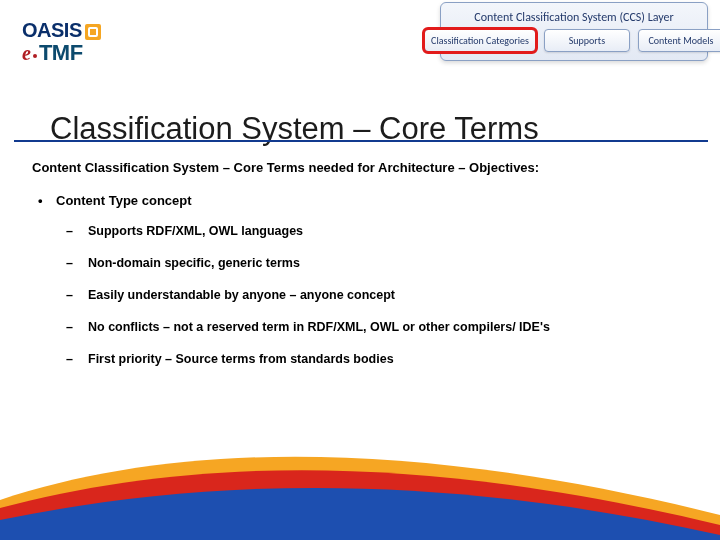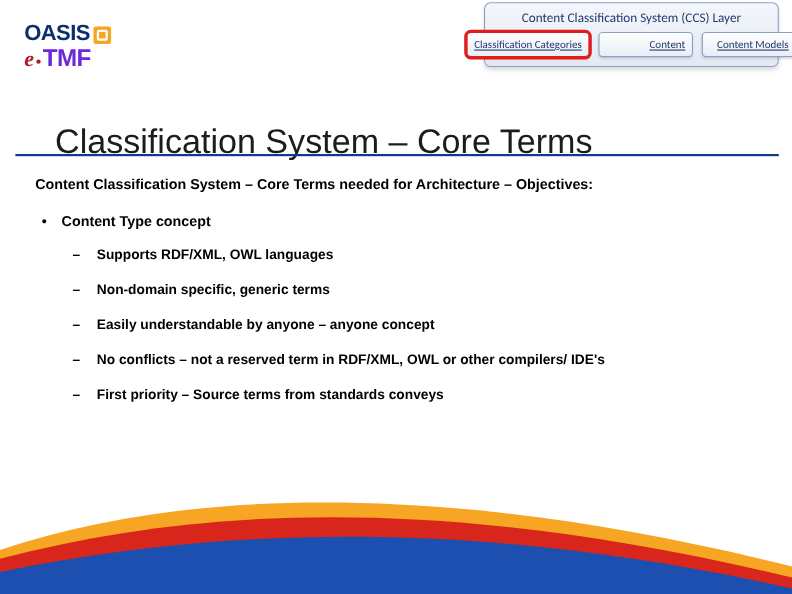--- a/index.html
+++ b/index.html
@@ -6,27 +6,27 @@
   html, body { width: 720px; height: 540px; font-family: Arial, Helvetica, sans-serif; background: #fff; overflow: hidden; position: relative; }
 
   .header-logos { position: absolute; top: 14px; left: 22px; }
   .oasis-logo { display: flex; align-items: flex-end; height: 26px; }
   .oasis-text { font: 700 20px/1 Arial, sans-serif; color: #0a2f6b; letter-spacing: -0.5px; }
   .oasis-mark { display:inline-block; width:16px; height:16px; background:#f5a623; border-radius:2px; margin-left:3px; position:relative; }
   .oasis-mark::after{content:"";position:absolute;inset:3px;border:2px solid #fff;border-radius:2px;}
   .etmf-logo { margin-top: 2px; display: flex; align-items: baseline; }
   .etmf-e { font: italic 700 20px/1 Georgia, "Times New Roman", serif; color: #b01e23; }
   .etmf-dot { width:4px; height:4px; background:#b01e23; border-radius:50%; display:inline-block; margin:0 2px; position:relative; top:-2px;}
-  .etmf-tmf { font: 700 22px/1 Arial, sans-serif; color: #6d28d9; letter-spacing: -0.5px; }
+  .etmf-tmf { font: 700 22px/1 Arial, sans-serif; color: #0c4a6e; letter-spacing: -0.5px; }
 
   .diagram { position: absolute; top: 2px; right: 12px; width: 268px; }
   .diagram-outer { border:1px solid #8aa0c4; border-radius:6px; padding:4px 6px 8px; background:linear-gradient(#f3f6fb,#e3e9f4); box-shadow:0 2px 4px rgba(0,0,0,.15);}
   .diagram-title { text-align:center; font:12px Calibri, Arial, sans-serif; color:#243a6b; padding:3px 0 5px; }
   .diagram-row { display:flex; gap:8px; justify-content:center; }
-  .dg-box { flex:0 0 auto; background:linear-gradient(#fff,#e8edf6); border:1px solid #8aa0c4; border-radius:4px; font:10px Calibri, Arial, sans-serif; color:#243a6b; text-align:right; padding:4px 6px; min-width:86px; box-shadow:0 1px 2px rgba(0,0,0,.12);text-decoration:underline;}
+  .dg-box { flex:0 0 auto; background:linear-gradient(#fff,#e8edf6); border:1px solid #8aa0c4; border-radius:4px; font:10px Calibri, Arial, sans-serif; color:#243a6b; text-align:center; padding:4px 6px; min-width:86px; box-shadow:0 1px 2px rgba(0,0,0,.12);}
   .dg-box.highlight { outline:3px solid #e21b1b; outline-offset:-1px; }
 
   .title { position:absolute; top:112px; left:50px; right:20px; font:400 31px/1.1 Arial, sans-serif; color:#1c1c1c; }
   .title-rule { position:absolute; top:140px; left:14px; width:694px; height:2px; background:#113a8f; }
 
   .content { position:absolute; top:160px; left:32px; right:16px; }
   .objectives { font:700 13px Arial,sans-serif; color:#000; margin-bottom:18px; }
   .lvl1 { list-style:none; padding-left:24px; }
   .lvl1 > li::before { content:"•"; position:absolute; margin-left:-18px; font-size:13px; }
   .lvl1 > li { font:700 13px Arial,sans-serif; color:#000; position:relative; }
@@ -52,40 +52,40 @@
     <span class="etmf-dot"></span>
     <span class="etmf-tmf">TMF</span>
   </div>
 </div>
 
 <div class="diagram">
   <div class="diagram-outer">
     <div class="diagram-title">Content Classification System (CCS) Layer</div>
     <div class="diagram-row">
       <div class="dg-box highlight"><span>Classification Categories</span></div>
-      <div class="dg-box"><span>Content</span></div>
+      <div class="dg-box"><span>Supports</span></div>
       <div class="dg-box"><span>Content Models</span></div>
     </div>
   </div>
 </div>
 
 <div class="title">Classification System – Core Terms</div>
 <div class="title-rule"></div>
 
 <div class="content">
   <p class="objectives">Content Classification System – Core Terms needed for Architecture – Objectives:</p>
   <ul class="lvl1">
     <li>
       <span>Content Type</span><span class="concept"> concept</span>
       <ul class="lvl2">
         <li>Supports RDF/XML, OWL languages</li>
         <li>Non-domain specific, generic terms</li>
         <li>Easily understandable by anyone – anyone concept</li>
         <li>No conflicts – not a reserved term in RDF/XML, OWL or other compilers/ IDE's</li>
-        <li>First priority – Source terms from standards conveys</li>
+        <li>First priority – Source terms from standards bodies</li>
       </ul>
     </li>
   </ul>
 </div>
 
 <div class="footnote">*Spec, Table 6, p 21</div>
 
 <svg class="swoosh" viewBox="0 0 720 110" preserveAspectRatio="none">
   <path d="M0,70 C180,10 420,10 720,85 L720,110 L0,110 Z" fill="#f6a623"></path>
   <path d="M0,78 C200,25 430,25 720,95 L720,110 L0,110 Z" fill="#d9261c"></path>

